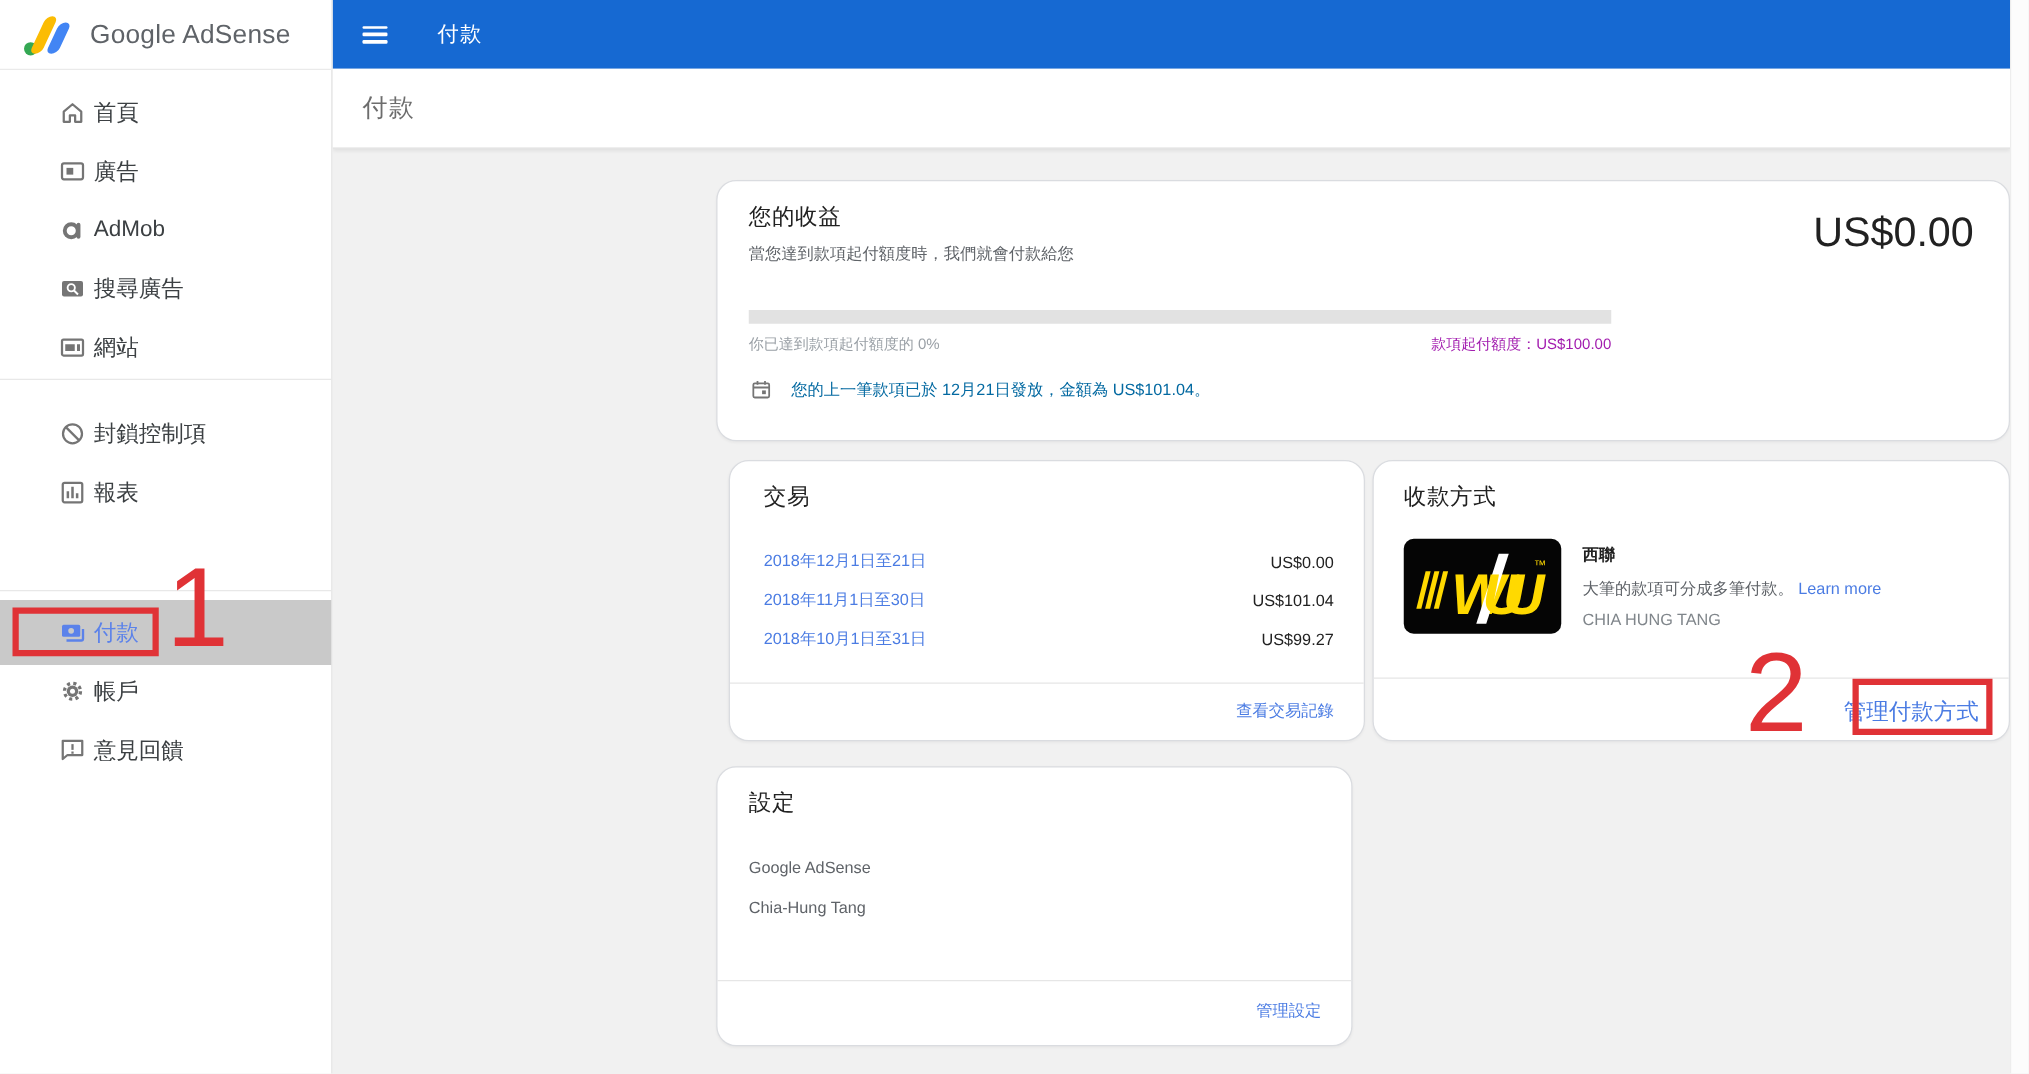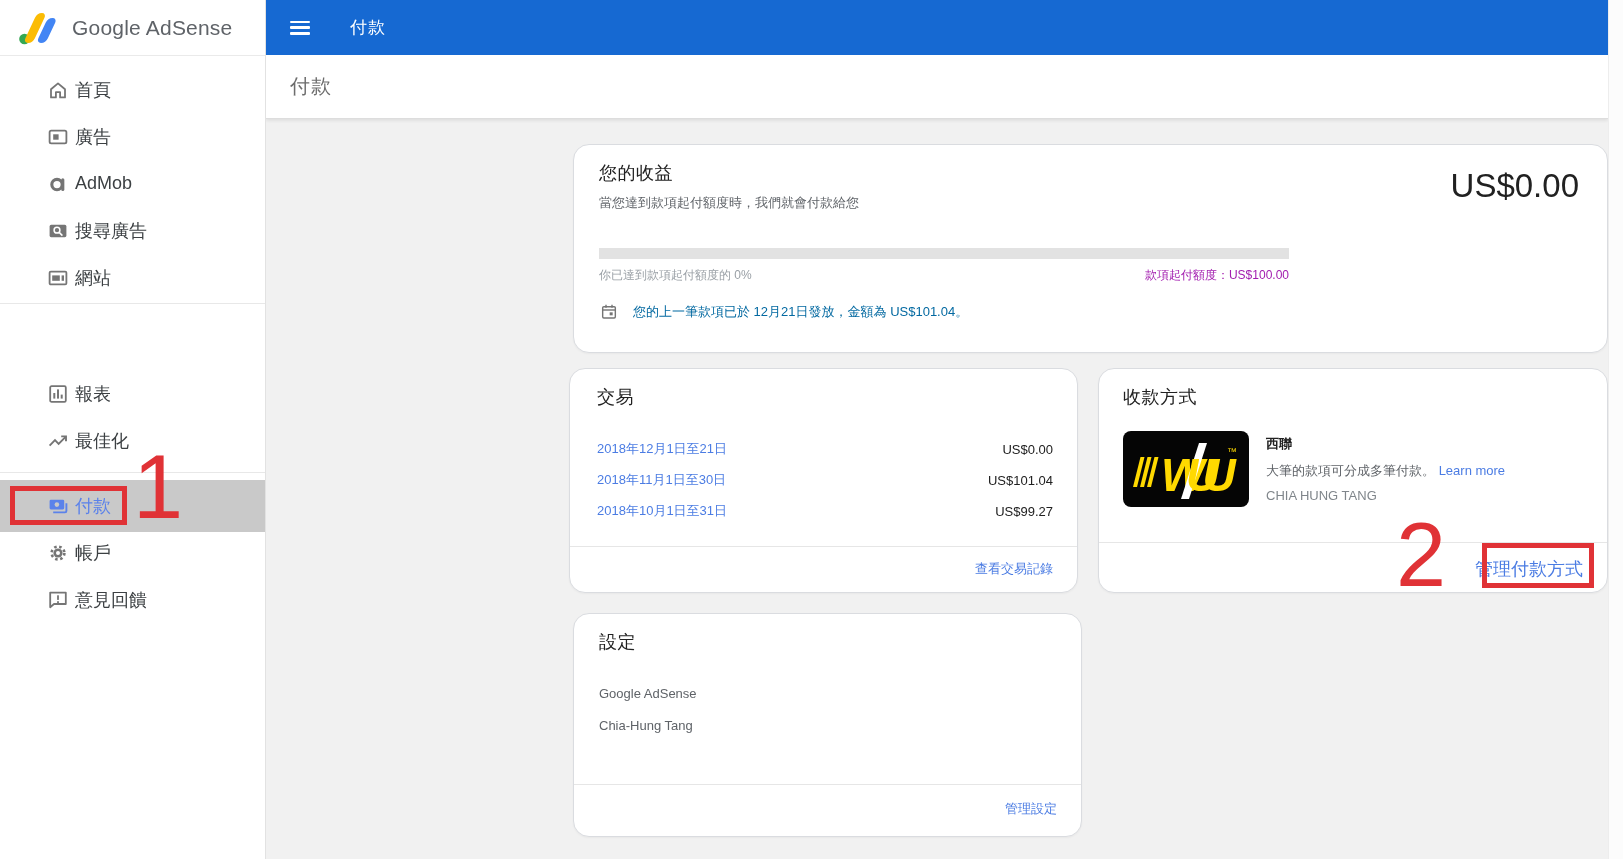--- a/index.html
+++ b/index.html
@@ -46,21 +46,21 @@
   #card-earnings .big-amount { position:absolute; right:28px; top:22px; font-size:33px; color:#212121; }
   #card-earnings .progress { position:absolute; left:25px; top:103px; width:690px; height:11px; background:#e2e2e2; }
   #card-earnings .progress .fill { height:100%; width:0%; background:#1669d2; }
   #card-earnings .progress-labels { position:absolute; left:25px; top:122px; width:690px;
       display:flex; justify-content:space-between; font-size:12px; color:#9aa0a6; }
   #card-earnings .threshold { color:#a21caf; }
   #card-earnings .lastpay { position:absolute; left:25px; top:157px; display:flex; align-items:center; gap:14px;
       font-size:13px; color:#0369a1; }
   #card-earnings .lastpay .cicon { color:#757575; display:flex; }
   
-  #card-transactions { left:569px; top:368px; width:509px; height:225px; }
+  #card-transactions { left:583px; top:368px; width:509px; height:225px; }
   .tx-row { position:absolute; left:27px; right:24px; height:18px; display:flex;
             justify-content:space-between; align-items:center; font-size:13px; }
   .tx-amount { color:#212121; }
   #card-transactions .card-divider { top:177px; }
   .card-footer { position:absolute; left:0; right:0; bottom:0; height:47px;
                  display:flex; align-items:center; justify-content:flex-end; padding-right:24px; font-size:13px; }
   
   #card-payment { left:1098px; top:368px; width:510px; height:225px; }
   .wu-logo { position:absolute; left:24px; top:62px; width:126px; height:76px;
              background:#050505; border-radius:8px; overflow:hidden; }
@@ -144,39 +144,39 @@
           <rect x="3.6" y="5.6" width="16.8" height="12.8" rx="1.2" fill="none" stroke="currentColor" stroke-width="1.8"></rect>
           <rect x="6.2" y="9.4" width="7.6" height="5.4" fill="currentColor"></rect>
           <rect x="15.6" y="9.4" width="2.4" height="5.4" fill="currentColor"></rect>
         </svg>
     </span>
     <span class="nlabel">網站</span>
   </div>
 
   <div class="nav-divider" style="top:303px"></div>
 
+  <div class="nav-item" style="top:323px">
+    <span class="nicon">
+      <svg width="24" height="24" viewBox="0 0 24 24">
+          <circle cx="12" cy="12" r="7.6" fill="none" stroke="currentColor" stroke-width="1.8"></circle>
+          <path d="M6.9 6.9 L17.1 17.1" stroke="currentColor" stroke-width="1.8"></path>
+        </svg>
+    </span>
+    <span class="nlabel">封鎖控制項</span>
+  </div>
   <div class="nav-item" style="top:370px">
     <span class="nicon">
       <svg width="24" height="24" viewBox="0 0 24 24">
           <rect x="4.2" y="4.2" width="15.6" height="15.6" rx="1.4" fill="none" stroke="currentColor" stroke-width="1.8"></rect>
           <rect x="7.3" y="11" width="2" height="5.6" fill="currentColor"></rect>
           <rect x="11" y="7.4" width="2" height="9.2" fill="currentColor"></rect>
           <rect x="14.7" y="12.6" width="2" height="4" fill="currentColor"></rect>
         </svg>
     </span>
     <span class="nlabel">報表</span>
-  </div>
-  <div class="nav-item" style="top:417px">
-    <span class="nicon">
-      <svg width="24" height="24" viewBox="0 0 24 24">
-          <path d="M3.6 16.6 L9 11.2 L12.6 14.8 L19.6 7.8" fill="none" stroke="currentColor" stroke-width="1.9"></path>
-          <path d="M15.2 7.4 H20 V12.2" fill="none" stroke="currentColor" stroke-width="1.9"></path>
-        </svg>
-    </span>
-    <span class="nlabel">最佳化</span>
   </div>
 
   <div class="nav-divider" style="top:472px"></div>
 
   <div class="nav-item selected" style="top:480px">
     <span class="nicon">
       <svg width="24" height="24" viewBox="0 0 24 24">
           <rect x="3.6" y="5.8" width="14.6" height="9.6" rx="1.3" fill="currentColor"></rect>
           <circle cx="10.9" cy="10.6" r="2.3" fill="#c9c9c9"></circle>
           <path d="M7.2 18.4 H19 A1.4 1.4 0 0 0 20.4 17 V9.2" fill="none" stroke="currentColor" stroke-width="1.9"></path>

